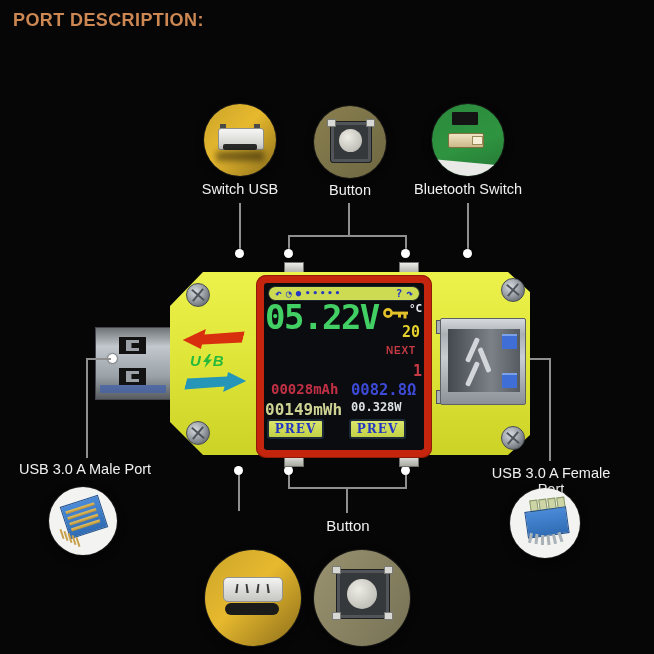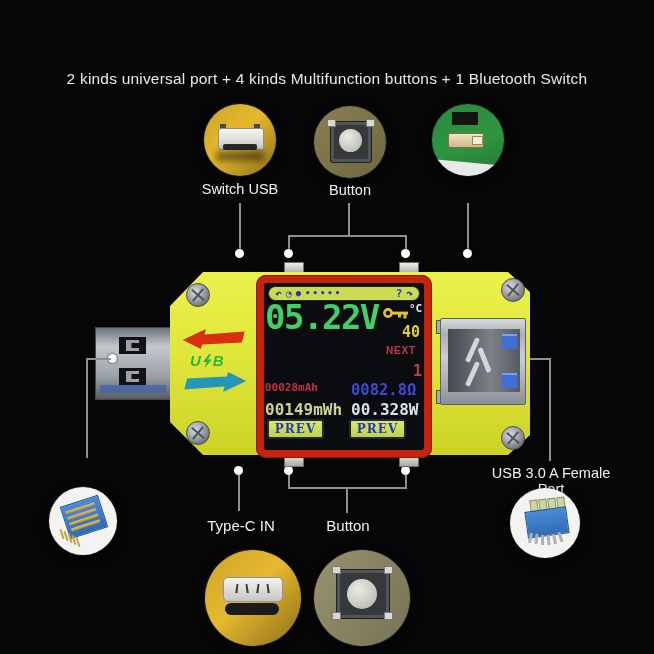--- a/index.html
+++ b/index.html
@@ -101,43 +101,43 @@
     border:1px solid #1c2430;display:flex;align-items:center;padding:0 6px;box-sizing:border-box;
     color:#2336c4;gap:4px;}
   .pill span{line-height:1;}
   .lcd-v{position:absolute;left:1px;top:17px;font-size:34px;line-height:1;letter-spacing:-1.5px;color:#42cf63;}
   .lcd-a{position:absolute;left:1px;top:55px;font-size:34px;line-height:1;letter-spacing:-1.5px;color:#4fc2ec;}
   .lcd-degc{position:absolute;left:145px;top:19px;font-size:11px;color:#e8eaec;}
   .lcd-30{position:absolute;left:138px;top:40px;font-size:15px;color:#e6d22c;}
   .lcd-group{position:absolute;left:122px;top:62px;font-size:10px;letter-spacing:.8px;color:#c53a44;
     font-family:"Liberation Sans",sans-serif;font-weight:bold;}
   .lcd-1{position:absolute;left:149px;top:79px;font-size:15px;color:#c53a44;}
-  .lcd-mah{position:absolute;left:1px;top:98px;font-size:11px;color:#c23045;}
+  .lcd-mah{position:absolute;left:1px;top:98px;font-size:14px;color:#c23045;padding-left:6px;}
   .lcd-ohm{position:absolute;left:87px;top:98px;font-size:15.5px;color:#3c4ad6;}
   .lcd-mwh{position:absolute;left:1px;top:117px;font-size:16px;color:#ced293;}
-  .lcd-w{position:absolute;left:87px;top:117px;font-size:16px;color:#dce1e4;}
+  .lcd-w{position:absolute;left:87px;top:117px;font-size:12px;color:#dce1e4;}
   .lcd-btn{position:absolute;top:136px;width:57px;height:20px;border:2px solid #1c2a38;border-radius:3px;
     background:linear-gradient(#dbe66c,#c3d145);box-sizing:border-box;display:flex;align-items:center;justify-content:center;
     font-family:"DejaVu Serif",serif;font-weight:bold;font-size:12px;color:#2336c4;letter-spacing:1px;}
 
   
   .fem-metal{left:440px;top:318px;width:84px;height:85px;z-index:3;border-radius:2px;
     background:linear-gradient(#d6dadd,#aab0b5 18%,#c9ced2 45%,#8a9095);border:1px solid #5c6165;}
   .fem-cavity{position:absolute;left:7px;top:10px;width:72px;height:63px;
     background:linear-gradient(90deg,#44494f,#7b8187 60%,#565b61);}
   .fem-blue{position:absolute;width:15px;height:13px;background:#3f6fd6;border-top:2px solid #7aa0e8;}
   .spring{position:absolute;width:5px;height:26px;background:#d2d6da;border-radius:2px;}
   .fem-tab{position:absolute;width:10px;height:12px;background:#a8aeb3;border:1px solid #4e5357;z-index:3;}
 </style>
 </head>
 <body>
 
 <div class="canvas">
 
-  <div class="abs subtitle">2 kinds universal port + 4 kinds Multifunction buttons + 1 Bluetooth Switch</div>
+  <div class="abs title">PORT DESCRIPTION:</div>
 
   <div class="circ c72 bg-pcb-yellow" style="left:204px;top:104px;">
     <div class="musb-ear" style="left:16px;"></div>
     <div class="musb-ear" style="left:50px;"></div>
     <div class="musb-shell"></div>
     <div class="musb-slot"></div>
     <div class="musb-shadow"></div>
   </div>
   <div class="circ c72 bg-olive" style="left:314px;top:106px;">
     <div class="tact" style="left:16px;top:15px;width:40px;height:40px;"></div>
@@ -147,20 +147,21 @@
   </div>
   <div class="circ c72 bg-green-pcb" style="left:432px;top:104px;">
     <div class="bt-white"></div>
     <div class="bt-chip"></div>
     <div class="bt-switch"></div>
     <div class="bt-nub"></div>
   </div>
 
   <div class="lbl" style="left:170px;top:181px;">Switch USB</div>
   <div class="lbl" style="left:280px;top:182px;">Button</div>
+  <div class="lbl" style="left:398px;top:181px;">Bluetooth Switch</div>
 
   <div class="cl clv" style="left:239px;top:203px;height:48px;"></div>
   <div class="cl clv" style="left:348px;top:203px;height:34px;"></div>
   <div class="cl clh" style="left:288px;top:235px;width:119px;"></div>
   <div class="cl clv" style="left:288px;top:236px;height:15px;"></div>
   <div class="cl clv" style="left:405px;top:236px;height:15px;"></div>
   <div class="cl clv" style="left:467px;top:203px;height:48px;"></div>
   <div class="dot" style="left:235px;top:249px;"></div>
   <div class="dot" style="left:284px;top:249px;"></div>
   <div class="dot" style="left:401px;top:249px;"></div>
@@ -211,21 +212,21 @@
         <span style="font-size:11px;">↷</span>
       </div>
       <div class="lcd-v">05.22V</div>
       <svg class="abs" style="left:119px;top:24px;" width="26" height="12" viewBox="0 0 26 12">
         <circle cx="5" cy="6" r="3.6" fill="none" stroke="#e3c12a" stroke-width="2.6"></circle>
         <rect x="8" y="4.6" width="17" height="3" fill="#e3c12a"></rect>
         <rect x="20.5" y="7" width="3" height="4.5" fill="#e3c12a"></rect>
         <rect x="15" y="7" width="3" height="3.5" fill="#e3c12a"></rect>
       </svg>
       <div class="lcd-degc">°C</div>
-      <div class="lcd-30">40</div>
+      <div class="lcd-30">20</div>
       <div class="lcd-group">NEXT</div>
       <div class="lcd-1">1</div>
       <div class="lcd-mah">00028mAh</div>
       <div class="lcd-ohm">0082.8Ω</div>
       <div class="lcd-mwh">00149mWh</div>
       <div class="lcd-w">00.328W</div>
       <div class="lcd-btn" style="left:3px;">
         <span>PREV</span>
       </div>
       <div class="lcd-btn" style="left:85px;">
@@ -242,20 +243,21 @@
       <div class="spring" style="left:34px;top:18px;transform:rotate(-22deg);"></div>
       <div class="spring" style="left:22px;top:32px;transform:rotate(24deg);"></div>
       <div class="fem-blue" style="left:54px;top:5px;"></div>
       <div class="fem-blue" style="left:54px;top:44px;"></div>
     </div>
   </div>
 
   <div class="dot" style="left:108px;top:354px;"></div>
   <div class="cl clh" style="left:87px;top:358px;width:24px;"></div>
   <div class="cl clv" style="left:86px;top:358px;height:100px;"></div>
+  <div class="lbl" style="left:15px;top:461px;">USB 3.0 A Male Port</div>
   <div class="circ cwhite" style="left:49px;top:487px;width:68px;height:68px;">
     <div class="blue-board" style="left:15px;top:13px;width:38px;height:32px;transform:rotate(-18deg);">
       <div class="gold-strip" style="left:3px;top:5px;width:30px;"></div>
       <div class="gold-strip" style="left:3px;top:11px;width:30px;"></div>
       <div class="gold-strip" style="left:3px;top:17px;width:30px;"></div>
       <div class="gold-strip" style="left:3px;top:23px;width:30px;"></div>
     </div>
     <div class="pin" style="left:12px;top:42px;height:10px;transform:rotate(-18deg);"></div>
     <div class="pin" style="left:16px;top:44px;height:10px;transform:rotate(-18deg);"></div>
     <div class="pin" style="left:20px;top:46px;height:10px;transform:rotate(-18deg);"></div>
@@ -283,21 +285,20 @@
 
   <div class="dot" style="left:234px;top:466px;"></div>
   <div class="dot" style="left:284px;top:466px;"></div>
   <div class="dot" style="left:401px;top:466px;"></div>
   <div class="cl clv" style="left:238px;top:475px;height:36px;"></div>
   <div class="cl clv" style="left:288px;top:475px;height:14px;"></div>
   <div class="cl clv" style="left:405px;top:475px;height:14px;"></div>
   <div class="cl clh" style="left:288px;top:487px;width:119px;"></div>
   <div class="cl clv" style="left:346px;top:489px;height:24px;"></div>
 
-  <div class="lbl" style="left:171px;top:517px;font-size:15px;">Type-C IN</div>
   <div class="lbl" style="left:278px;top:517px;font-size:15px;">Button</div>
 
   <div class="circ c96 bg-pcb-yellow" style="left:205px;top:550px;">
     <div class="tc-shell"></div>
     <div class="tc-mark" style="left:31px;"></div>
     <div class="tc-mark" style="left:52px;"></div>
     <div class="tc-slot"></div>
   </div>
   <div class="circ c96 bg-olive2" style="left:314px;top:550px;">
     <div class="tact" style="left:22px;top:19px;width:52px;height:48px;"></div>

